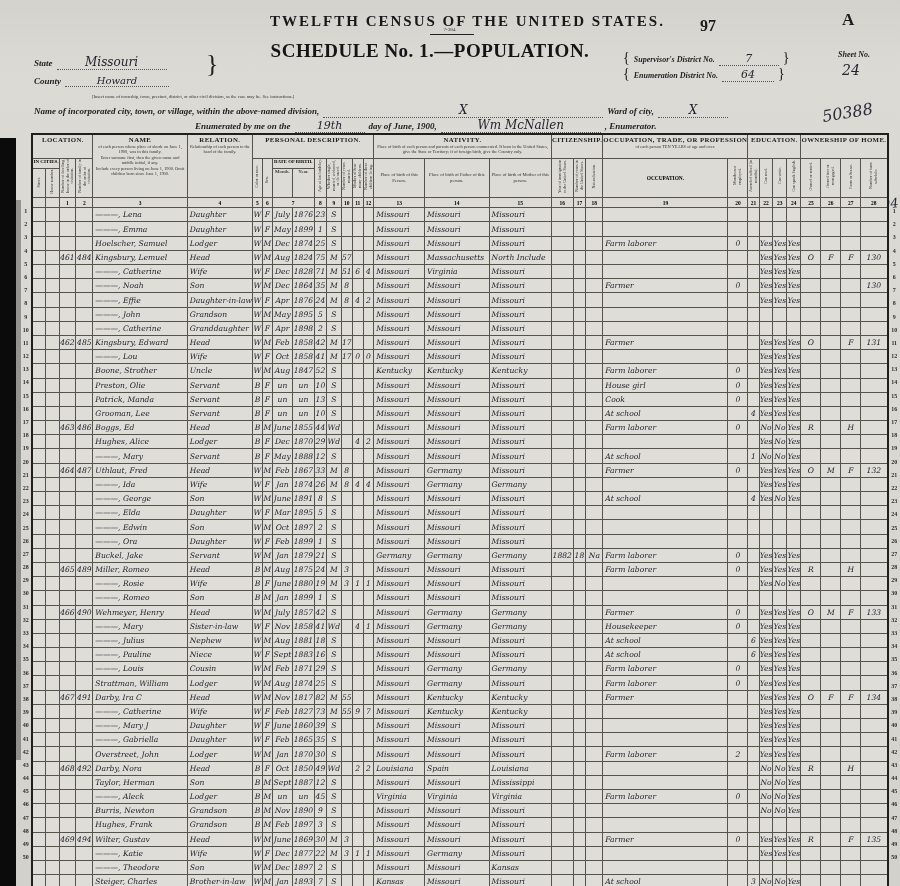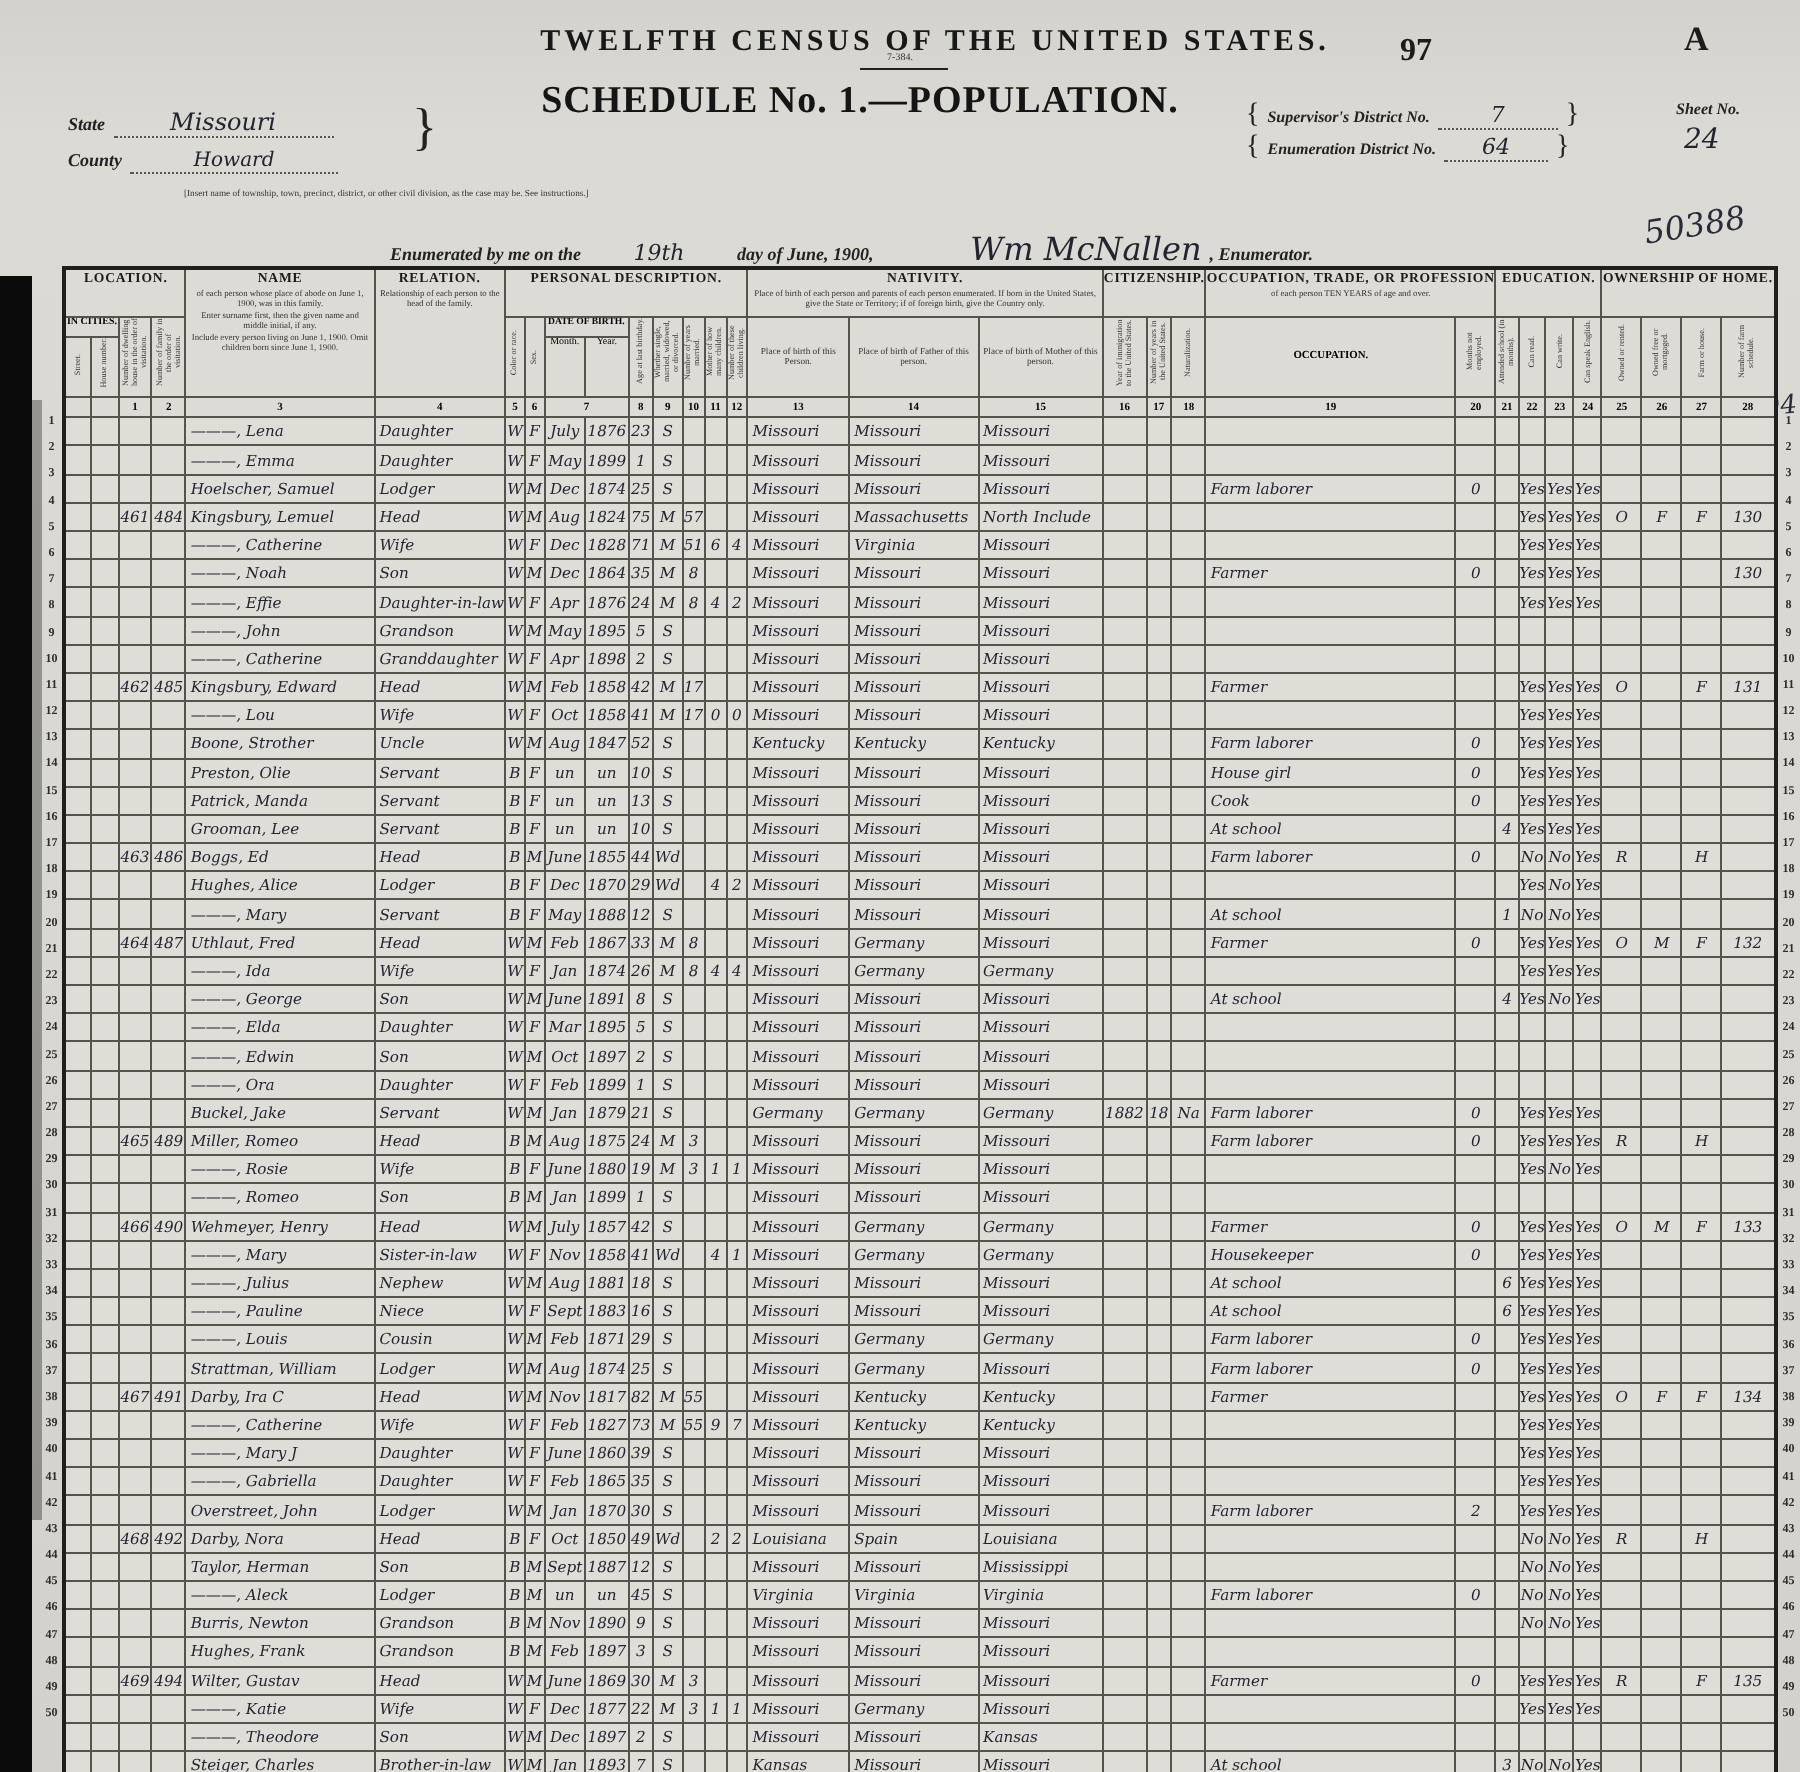--- a/index.html
+++ b/index.html
@@ -91,26 +91,32 @@
     <span class="brace" style="font-size:14px;">{</span>
     <span class="lbl-sm">Enumeration District No.</span>
     <span class="hw dot" style="font-size:11px;display:inline-block;width:52px;text-align:center;">64</span>
     <span class="brace" style="font-size:14px;">}</span>
   </div>
   <div class="abs lbl-sm" style="left:838px;top:50px;">Sheet No.</div>
   <div class="abs hw" style="left:842px;top:62px;font-size:14px;">24</div>
 
   <div class="abs tiny" style="left:92px;top:94px;">[Insert name of township, town, precinct, district, or other civil division, as the case may be.  See instructions.]</div>
 
+  <div class="abs" style="left:34px;top:100px;">
+    <span class="lbl">Name of incorporated city, town, or village, within the above-named division,</span>
+    <span class="hw dot" style="font-size:12px;display:inline-block;width:280px;text-align:center;">X</span>
+    <span class="lbl">Ward of city,</span>
+    <span class="hw dot" style="font-size:12px;display:inline-block;width:70px;text-align:center;">X</span>
+  </div>
 
   <div class="abs" style="left:195px;top:115px;">
     <span class="lbl">Enumerated by me on the</span>
     <span class="hw dot" style="font-size:11px;display:inline-block;width:70px;text-align:center;">19th</span>
     <span class="lbl">day of June, 1900,</span>
-    <span class="hw dot" style="font-size:16px;display:inline-block;width:160px;text-align:right;">Wm McNallen</span>
+    <span class="hw dot" style="font-size:12px;display:inline-block;width:160px;text-align:center;">Wm McNallen</span>
     <span class="lbl">, Enumerator.</span>
   </div>
 
   <div class="stamp hw">50388</div>
   <div class="note94 hw">94</div>
 
   <div class="sheet">
     <div class="gutter">
         <div class="gnum">1</div>
         <div class="gnum">2</div>

